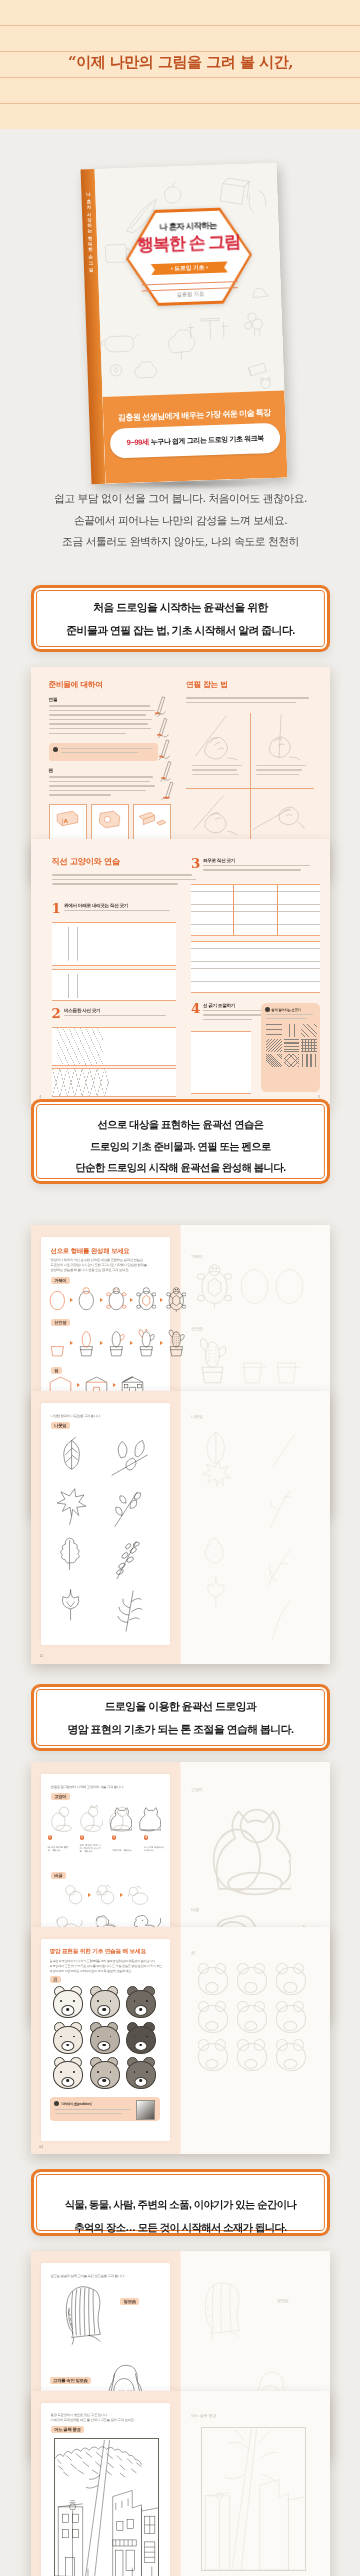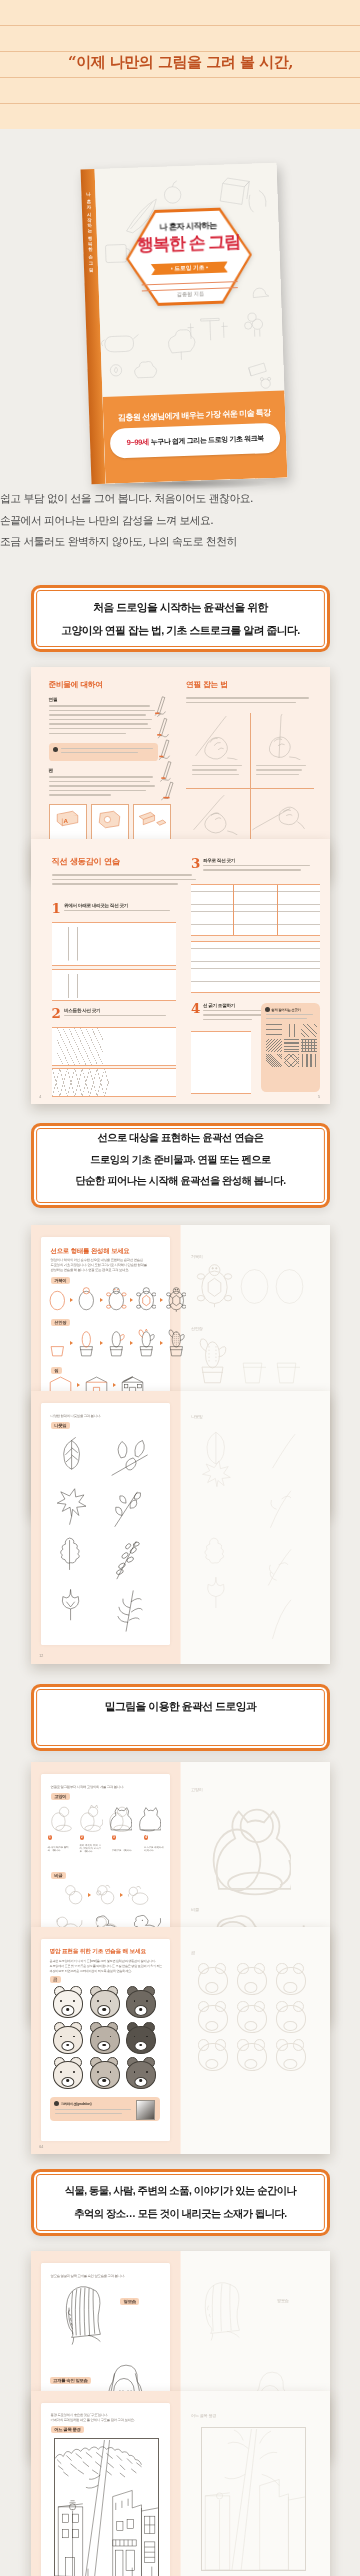--- a/index.html
+++ b/index.html
@@ -32,21 +32,21 @@
       clip-path:polygon(0 0,100% 0,95% 50%,100% 100%,0 100%,5% 50%);color:#fff;font-size:5.7px;font-weight:bold;line-height:11.3px;}
   .hline1,.hline2{position:absolute;left:50%;transform:translateX(-50%);width:96px;height:0.5px;background:#e88a5e;}
   .bauthor{position:absolute;left:0;width:100%;top:82px;font-size:5.2px;color:#8a8680;}
   .band{position:absolute;left:0;right:0;bottom:0;height:87px;background:#f0903c;}
   .bandline{position:absolute;left:0;width:100%;top:15.5px;text-align:center;color:#fff;font-weight:bold;font-size:8px;letter-spacing:-0.5px;}
   .bubble{position:absolute;left:50%;transform:translateX(-50%);top:32px;width:170px;height:30px;background:#fff;
       border-radius:15px;text-align:center;line-height:30px;font-weight:bold;font-size:7px;color:#222;letter-spacing:-0.4px;
       box-shadow:0 1px 2.1px rgba(0,0,0,.12);}
   .bubble .hl{color:#d6263a;font-size:7.5px;}
   
-  .intro{position:absolute;left:0;top:488px;width:361px;font-family:"DejaVu Serif",serif;
+  .intro{position:absolute;left:0;top:488px;width:361px;text-align:center;font-family:"DejaVu Serif",serif;
       font-size:10.8px;color:#4a4a4a;line-height:21.6px;letter-spacing:-0.5px;}
   
   .callout{position:absolute;left:31px;width:299px;background:#fff;border:3.6px solid #e87a2a;border-radius:9.3px;
       box-sizing:border-box;text-align:center;font-weight:bold;color:#1c1c1c;letter-spacing:-0.5px;
       box-shadow:inset 0 0 0 2.1px #fff,inset 0 0 0 3.1px #e87a2a,0 3.1px 8.2px rgba(0,0,0,.08);}
   .callout div{width:100%;}
   
   .card{position:absolute;left:31px;width:299px;background:#fcefe6;box-shadow:0 5.2px 12.4px rgba(60,40,20,.22);}
   .pageL{position:absolute;left:0;top:0;bottom:0;width:149px;background:#fbe7d9;}
   .pageR{position:absolute;right:0;top:0;bottom:0;width:149px;background:#fbfaf7;}
@@ -190,21 +190,21 @@
   </div>
 
   <div class="intro">
     <div>쉽고 부담 없이 선을 그어 봅니다. 처음이어도 괜찮아요.</div>
     <div>손끝에서 피어나는 나만의 감성을 느껴 보세요.</div>
     <div>조금 서툴러도 완벽하지 않아도, 나의 속도로 천천히</div>
   </div>
 
   <div class="callout" style="top:585px;height:67px;font-size:10.8px;line-height:23px;padding-top:8.2px">
     <div>처음 드로잉을 시작하는 윤곽선을 위한</div>
-    <div>고양이와 연필 잡는 법, 기초 스트로크를 알려 줍니다.</div>
+    <div>준비물과 연필 잡는 법, 기초 시작해서 알려 줍니다.</div>
   </div>
 
   <div class="card" style="top:667px;height:211px;z-index:3">
     <div class="otitle" style="left:17.5px;top:13.4px;font-size:7.7px">준비물에 대하여</div>
     <div class="sub" style="left:17.5px;top:30px">연필</div>
     <div class="bars" style="left:17.5px;top:38px;width:103px">
       <div class="bar" style="width:101px"></div>
         <div class="bar" style="width:106px"></div>
         <div class="bar" style="width:97px"></div>
       <div class="bar" style="width:103px"></div>
@@ -364,21 +364,21 @@
         <div class="bars">
             <div class="bar"></div>
             <div class="bar" style="width:47px"></div>
             <div class="bar" style="width:41px"></div>
           </div>
       </div>
     </div>
   </div>
 
   <div class="card" style="top:839px;height:265px;background:#fdf2ea;z-index:4">
-    <div class="otitle" style="left:20.6px;top:16.5px;font-size:8.2px">직선 생동감이 연습</div>
+    <div class="otitle" style="left:20.6px;top:16.5px;font-size:8.2px">직선 고양이와 연습</div>
     <div class="bars" style="left:20.6px;top:35px;width:144px">
       <div class="bar" style="width:140px"></div>
         <div class="bar" style="width:144px"></div>
         <div class="bar" style="width:126px"></div>
     </div>
     <div class="secnum" style="left:20.6px;top:61px">1</div>
     <div class="sechead" style="left:33px;top:64px">위에서 아래로 내리긋는 직선 긋기</div>
     <div class="bars" style="left:33px;top:71px;width:108px">
         <div class="bar" style="width:106px;height:1.3px"></div>
       </div>
@@ -426,24 +426,24 @@
           <div class="hatch h6"></div>
         <div class="hatch h7"></div>
           <div class="hatch h8"></div>
           <div class="hatch h9"></div>
       </div>
     </div>
     <div class="pagenum" style="left:8.2px;top:256px">4</div>
     <div class="pagenum" style="left:287px;top:256px">5</div>
   </div>
 
-  <div class="callout" style="top:1123px;height:85px;font-size:10.3px;line-height:21.6px;padding-top:1px;z-index:5">
+  <div class="callout" style="top:1099px;height:85px;font-size:10.3px;line-height:21.6px;padding-top:12px;z-index:5">
     <div>선으로 대상을 표현하는 윤곽선 연습은</div>
     <div>드로잉의 기초 준비물과. 연필 또는 펜으로</div>
-    <div>단순한 피어나는 시작해 윤곽선을 완성해 봅니다.</div>
+    <div>단순한 드로잉의 시작해 윤곽선을 완성해 봅니다.</div>
   </div>
 
   <div class="card" style="top:1225px;height:289px;z-index:6">
     <div class="pageL"></div>
       <div class="pageR"></div>
     <div class="inset" style="left:10.3px;top:12.4px;width:129px;height:264px"></div>
     <div class="otitle" style="left:19.6px;top:21.6px;font-size:6.4px">선으로 형태를 완성해 보세요</div>
     <div class="tiny" style="left:19.6px;top:33px">명암이나 채색이 아닌 순수한 선으로 대상을 표현하는 윤곽선 연습은</div>
     <div class="tiny" style="left:19.6px;top:38px">드로잉의 기초 과정입니다. 먼저 도형 그리기로 시작해서 단순한 형태를</div>
     <div class="tiny" style="left:19.6px;top:43px">완성하는 연습을 해 봅니다. 연필 또는 펜으로 그려 보세요.</div>
@@ -647,21 +647,22 @@
         <path d="M36 216 q10 2 8 10 q10 2 6 10 q8 4 2 11 q7 6 -3 10 q-2 9 -11 7 q-8 3 -11 -6 q-10 -2 -5 -9 q-7 -6 1 -11 q-4 -8 5 -10 q-2 -9 8 -12 z"></path>
         <path d="M142 308 q22 -44 44 -70"></path>
           <path d="M152 286 q-12 -8 -6 -18 M162 268 q14 -8 18 0 M158 298 q-14 -4 -12 -16"></path>
         <path d="M40 330 q-20 -4 -15 -24 q15 9 15 -14 q0 23 15 14 q5 20 -15 24 z M40 330 v22"></path>
         <path d="M150 412 q14 -52 36 -76"></path>
       </g>
     </svg>
   </div>
 
   <div class="callout" style="top:1684px;height:67px;font-size:10.8px;line-height:23px;padding-top:8.2px;z-index:8">
-    <div>밑그림을 이용한 윤곽선 드로잉과</div>
+    <div>드로잉을 이용한 윤곽선 드로잉과</div>
+    <div>명암 표현의 기초가 되는 톤 조절을 연습해 봅니다.</div>
   </div>
 
   <div class="card" style="top:1762px;height:258px;z-index:9">
     <div class="pageL"></div>
       <div class="pageR"></div>
     <div class="inset" style="left:10.3px;top:12.4px;width:129px;height:232px"></div>
     <div class="tiny" style="left:19.6px;top:23px">연필로 밑그림부터 시작해 고양이와 개를 그려 봅니다.</div>
     <div class="badge" style="left:19.6px;top:31px">고양이</div>
     <div class="row" style="left:16.5px;top:41px">
       <svg width="26" height="30" viewBox="0 0 50 58">
@@ -920,23 +921,23 @@
         </div>
         <div class="bear faint">
           <span class="ear l"></span>
           <span class="ear r"></span>
           <span class="head"></span>
           <span class="muzzle"></span>
         </div>
       </div>
   </div>
 
-  <div class="callout" style="top:2169px;height:67px;font-size:10.3px;line-height:23px;padding-top:7px;z-index:11">
+  <div class="callout" style="top:2169px;height:67px;font-size:10.3px;line-height:23px;padding-top:21px;z-index:11">
     <div>식물, 동물, 사람, 주변의 소품, 이야기가 있는 순간이나</div>
-    <div>추억의 장소… 모든 것이 내리긋는 소재가 됩니다.</div>
+    <div>추억의 장소… 모든 것이 시작해서 소재가 됩니다.</div>
   </div>
 
   <div class="card" style="top:2251px;height:206px;z-index:12">
     <div class="pageL"></div>
       <div class="pageR"></div>
     <div class="inset" style="left:10.3px;top:12.4px;width:129px;height:181px"></div>
     <div class="tiny" style="left:19.6px;top:23px">옆모습 얼굴과 살짝 고개를 숙인 앞모습을 그려 봅니다.</div>
     <svg style="position:absolute;left:24px;top:32px" width="62" height="77" viewBox="0 0 120 150">
       <g stroke="#3f3b35" stroke-width="1" fill="none">
         <path d="M80 16 Q58 2 42 10 Q24 18 22 44 Q20 68 28 88 L34 96 Q36 102 32 106 L88 100 Q80 74 86 50 Q90 28 80 16 Z"></path>

